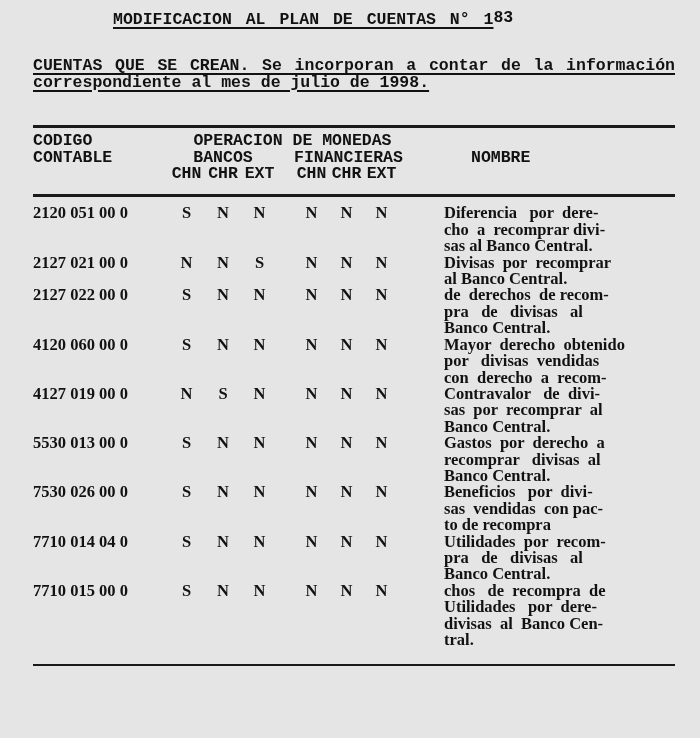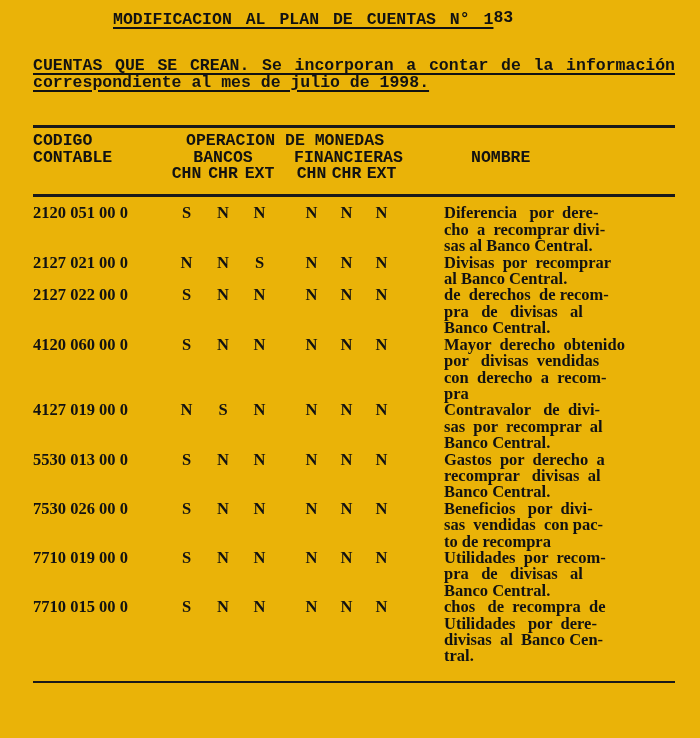--- a/index.html
+++ b/index.html
@@ -1,21 +1,21 @@
 <!DOCTYPE html>
 <html><head>
 <meta charset="utf-8">
 <style>
   html,body { margin:0; padding:0; }
   .page {
     position: relative;
     width: 700px; height: 738px;
     box-sizing: border-box;
     padding: 12px 25px 0 33px;
-    background: #eab308;
+    background: #e5e5e5;
     color: #121212;
     font-family: "Liberation Mono", "DejaVu Sans Mono", monospace;
     font-size: 16.5px;
     font-weight: 700;
     line-height: 16.4px;
     overflow: hidden;
   }
   .title {
     margin-left: 80px;
     white-space: nowrap;
@@ -37,21 +37,21 @@
   .rule-mid { margin-top: 12px; border-top-width: 3px; }
   .rule-bot { margin-top: 16px; }
   .grid {
     display: grid;
     grid-template-columns: 135px 37px 36px 37px 16px 35px 35px 35px 45px 231px;
     align-items: start;
   }
   .thead { margin-top: 5px; }
   .c { white-space: pre; }
   .code { grid-column: 1; }
-  .span-all { grid-column: 2 / 9; text-align: left; padding-left: 18px; }
+  .span-all { grid-column: 2 / 9; text-align: center; padding-left: 18px; }
   .span-b  { grid-column: 2 / 5; text-align: center; }
   .span-f  { grid-column: 6 / 9; text-align: center; }
   .h-nombre { grid-column: 10; margin-left: 27px; }
   .f1 { grid-column: 2; } .f2 { grid-column: 3; } .f3 { grid-column: 4; }
   .f4 { grid-column: 6; } .f5 { grid-column: 7; } .f6 { grid-column: 8; }
   .flag, .sub { text-align: center; }
   .nombre { grid-column: 10; }
   .tbody { margin-top: 8px; font-family: Liberation Serif, serif; }
 </style>
 </head>
@@ -123,21 +123,21 @@
   </div>
 
   <div class="grid trow">
     <div class="c code">4120 060 00 0</div>
     <div class="c flag f1">S</div>
     <div class="c flag f2">N</div>
     <div class="c flag f3">N</div>
     <div class="c flag f4">N</div>
     <div class="c flag f5">N</div>
     <div class="c flag f6">N</div>
-    <div class="c nombre"><div>Mayor  derecho  obtenido</div><div>por   divisas  vendidas</div><div>con  derecho  a  recom-</div><div>pra</div></div>
+    <div class="c nombre"><div>Mayor  derecho  obtenido</div><div>por   divisas  vendidas</div><div>con  derecho  a  recom-</div></div>
   </div>
 
   <div class="grid trow">
     <div class="c code">4127 019 00 0</div>
     <div class="c flag f1">N</div>
     <div class="c flag f2">S</div>
     <div class="c flag f3">N</div>
     <div class="c flag f4">N</div>
     <div class="c flag f5">N</div>
     <div class="c flag f6">N</div>
@@ -160,21 +160,21 @@
     <div class="c flag f1">S</div>
     <div class="c flag f2">N</div>
     <div class="c flag f3">N</div>
     <div class="c flag f4">N</div>
     <div class="c flag f5">N</div>
     <div class="c flag f6">N</div>
     <div class="c nombre"><div>Beneficios   por  divi-</div><div>sas  vendidas  con pac-</div><div>to de recompra</div></div>
   </div>
 
   <div class="grid trow">
-    <div class="c code">7710 019 00 0</div>
+    <div class="c code">7710 014 04 0</div>
     <div class="c flag f1">S</div>
     <div class="c flag f2">N</div>
     <div class="c flag f3">N</div>
     <div class="c flag f4">N</div>
     <div class="c flag f5">N</div>
     <div class="c flag f6">N</div>
     <div class="c nombre"><div>Utilidades  por  recom-</div><div>pra   de   divisas   al</div><div>Banco Central.</div></div>
   </div>
 
   <div class="grid trow">

